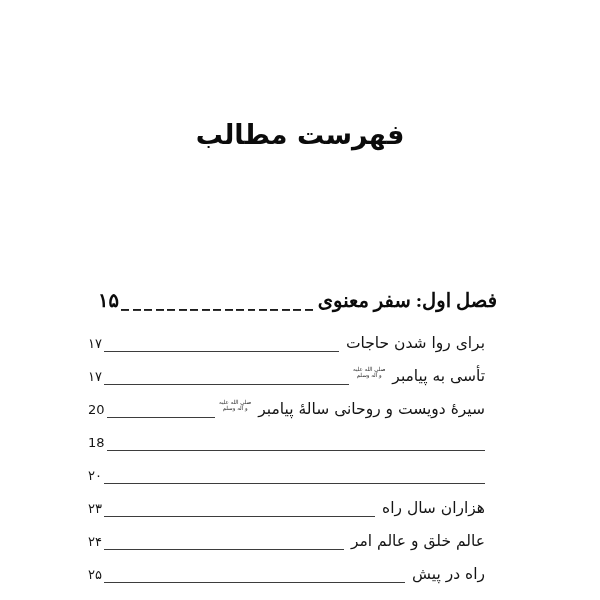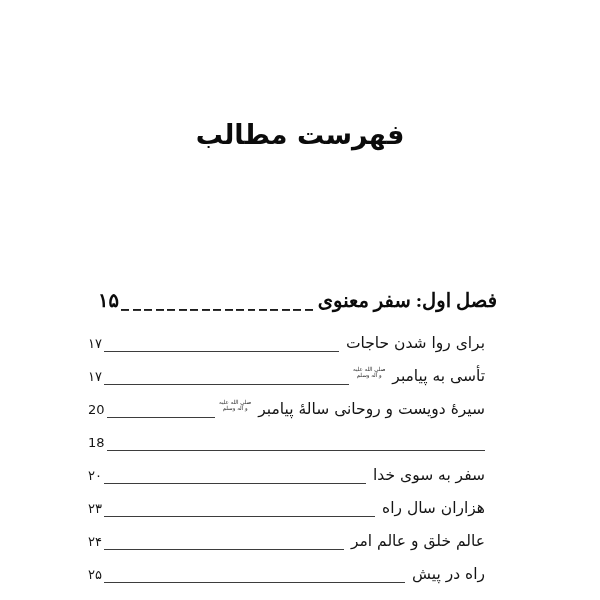--- a/index.html
+++ b/index.html
@@ -150,21 +150,20 @@
         <span class="leader"></span>
         <span class="entry-page">20</span>
       </div>
 
       <div class="toc-entry">
         <span class="leader"></span>
         <span class="entry-page">18</span>
       </div>
 
       <div class="toc-entry">
-        <span class="entry-label">سفر به سوی خدا</span>
         <span class="leader"></span>
         <span class="entry-page">۲۰</span>
       </div>
 
       <div class="toc-entry">
         <span class="entry-label">هزاران سال راه</span>
         <span class="leader"></span>
         <span class="entry-page">۲۳</span>
       </div>
 

